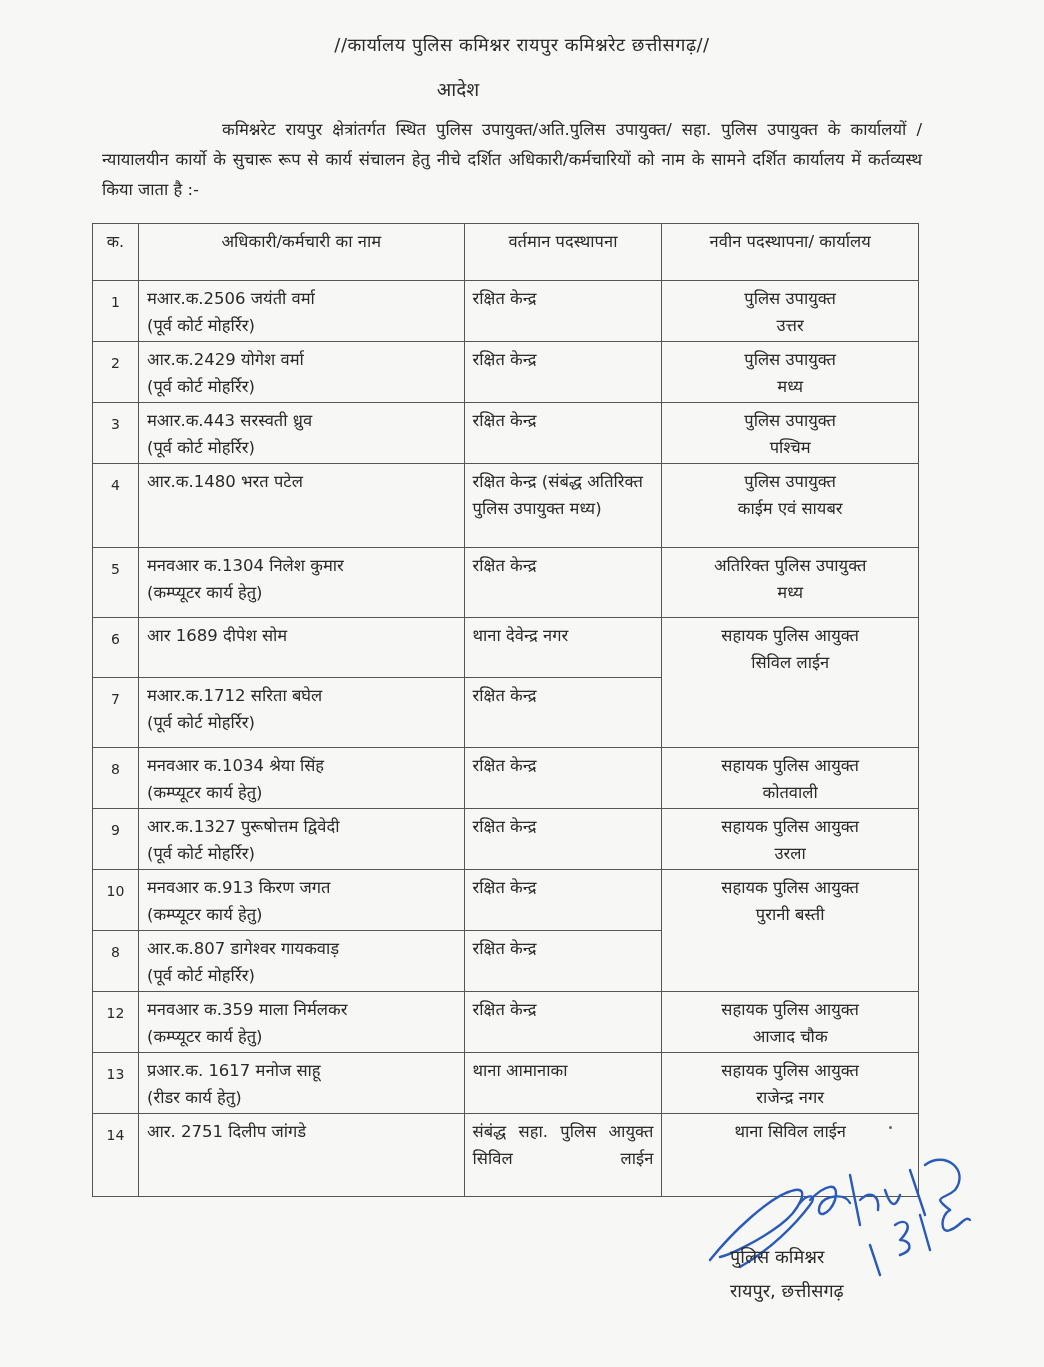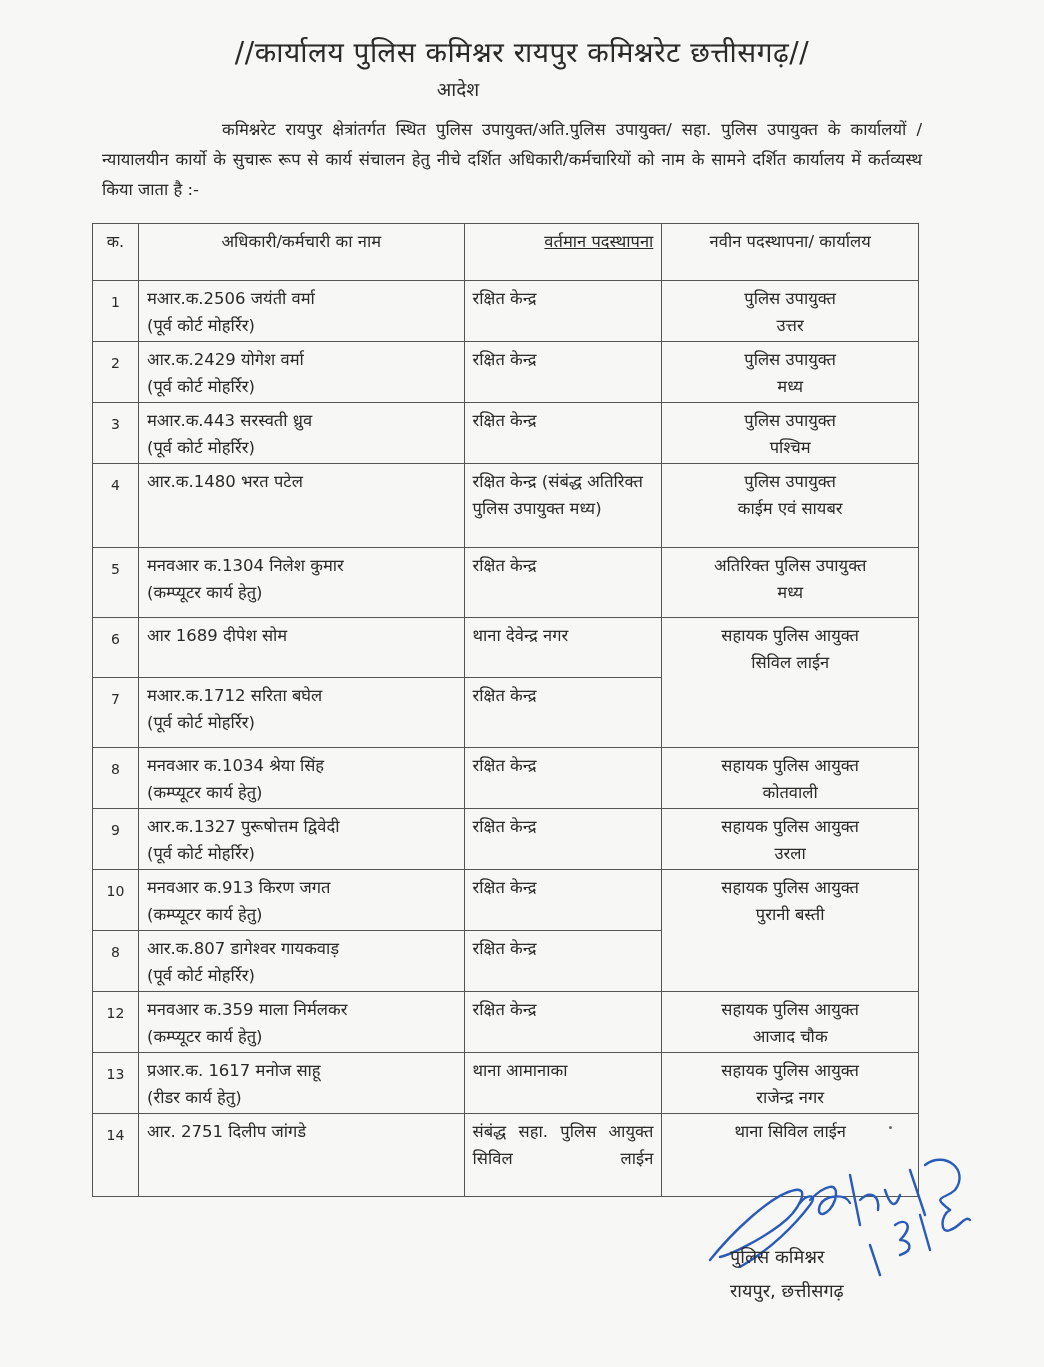--- a/index.html
+++ b/index.html
@@ -6,21 +6,21 @@
   body {
     width: 1044px; height: 1367px;
     background: #f7f7f5;
     position: relative;
     overflow: hidden;
     font-family: "DejaVu Sans", sans-serif;
     color: #2a2a2a;
   }
   .title {
     position: absolute; top: 32px; left: 0; width: 1044px;
-    text-align: center; font-size: 28px; letter-spacing: 0.5px;
+    text-align: center; font-size: 18px; letter-spacing: 0.5px;
   }
   .subtitle {
     position: absolute; top: 76px; left: 0; width: 916px;
     text-align: center; font-size: 19px;
   }
   .para {
     position: absolute; top: 115px; left: 102px; width: 820px;
     font-size: 16.5px; line-height: 30px; text-align: justify;
     text-indent: 120px;
   }
@@ -57,21 +57,21 @@
 
 <div class="title">//कार्यालय पुलिस कमिश्नर रायपुर कमिश्नरेट छत्तीसगढ़//</div>
 <div class="subtitle">आदेश</div>
 <div class="para">कमिश्नरेट रायपुर क्षेत्रांतर्गत स्थित पुलिस उपायुक्त/अति.पुलिस उपायुक्त/ सहा. पुलिस उपायुक्त के कार्यालयों / न्यायालयीन कार्यो के सुचारू रूप से कार्य संचालन हेतु नीचे दर्शित अधिकारी/कर्मचारियों को नाम के सामने दर्शित कार्यालय में कर्तव्यस्थ किया जाता है :-</div>
 
 <table class="grid">
   <thead>
     <tr style="height:57px;">
       <th class="c-sn">क.</th>
       <th class="c-name" style="text-align:center;">अधिकारी/कर्मचारी का नाम</th>
-      <th class="c-cur" style="text-align:right;text-decoration:underline;">वर्तमान पदस्थापना</th>
+      <th class="c-cur" style="text-align:center;">वर्तमान पदस्थापना</th>
       <th class="c-new">नवीन पदस्थापना/ कार्यालय</th>
     </tr>
   </thead>
   <tbody>
 
     <tr style="height:58px;">
       <td class="c-sn">1</td>
       <td class="c-name">
           <div>मआर.क.2506 जयंती वर्मा</div>
           <div>(पूर्व कोर्ट मोहर्रिर)</div>

